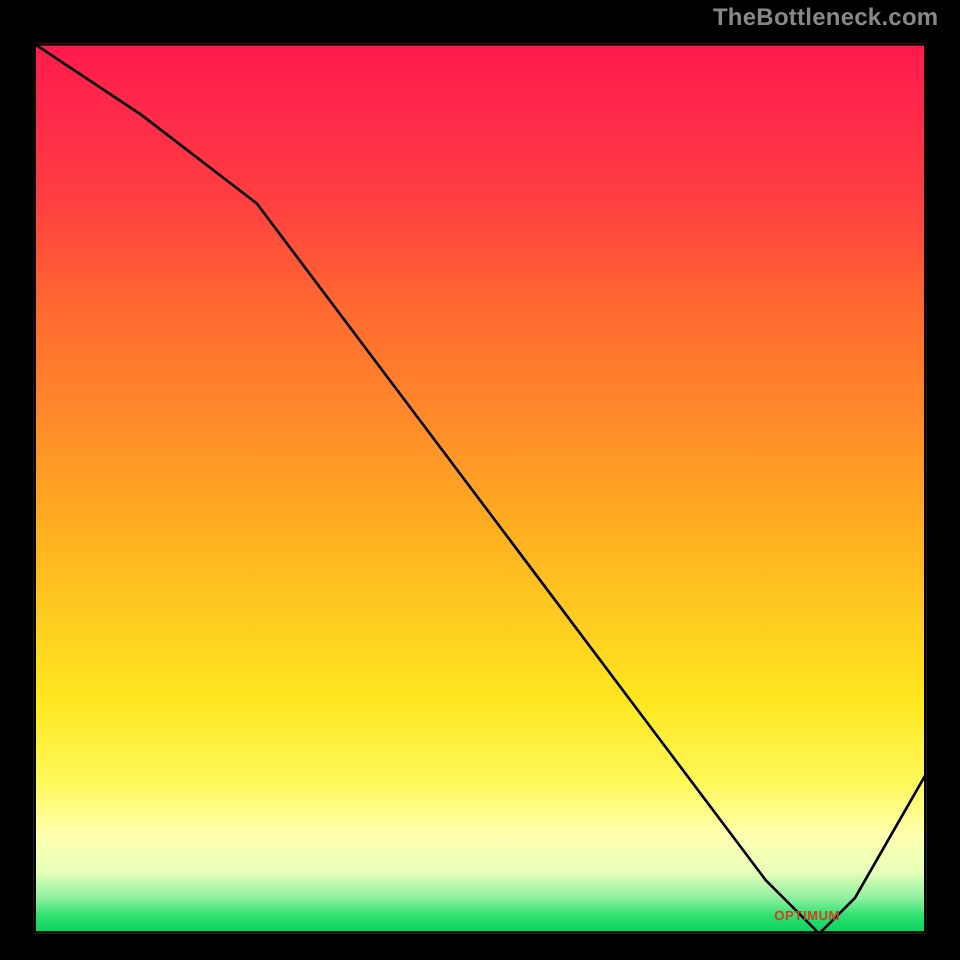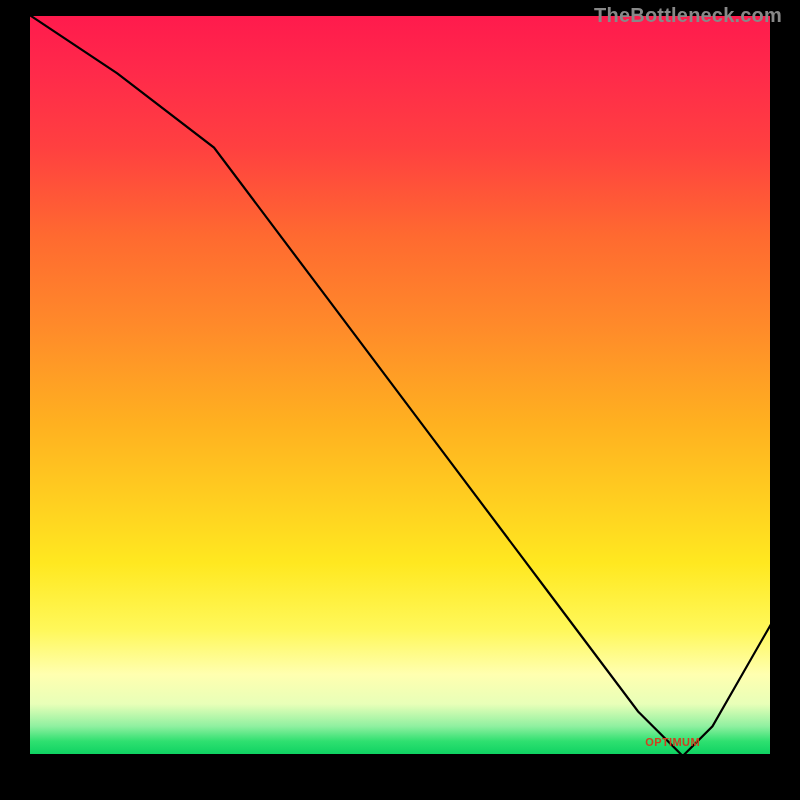--- a/index.html
+++ b/index.html
@@ -24,21 +24,21 @@
     color: #888;
     font-size: 20px;
     font-weight: 600;
     letter-spacing: 0.2px;
     z-index: 5;
     user-select: none;
   }
   .plot-frame {
     position: absolute;
     left: 28px;
-    top: 14px;
+    top: 36px;
     width: 744px;
     height: 742px;
     background: #000;
     z-index: 1;
     overflow: hidden;
   }
   .gradient-area {
     position: absolute;
     inset: 0;
     

